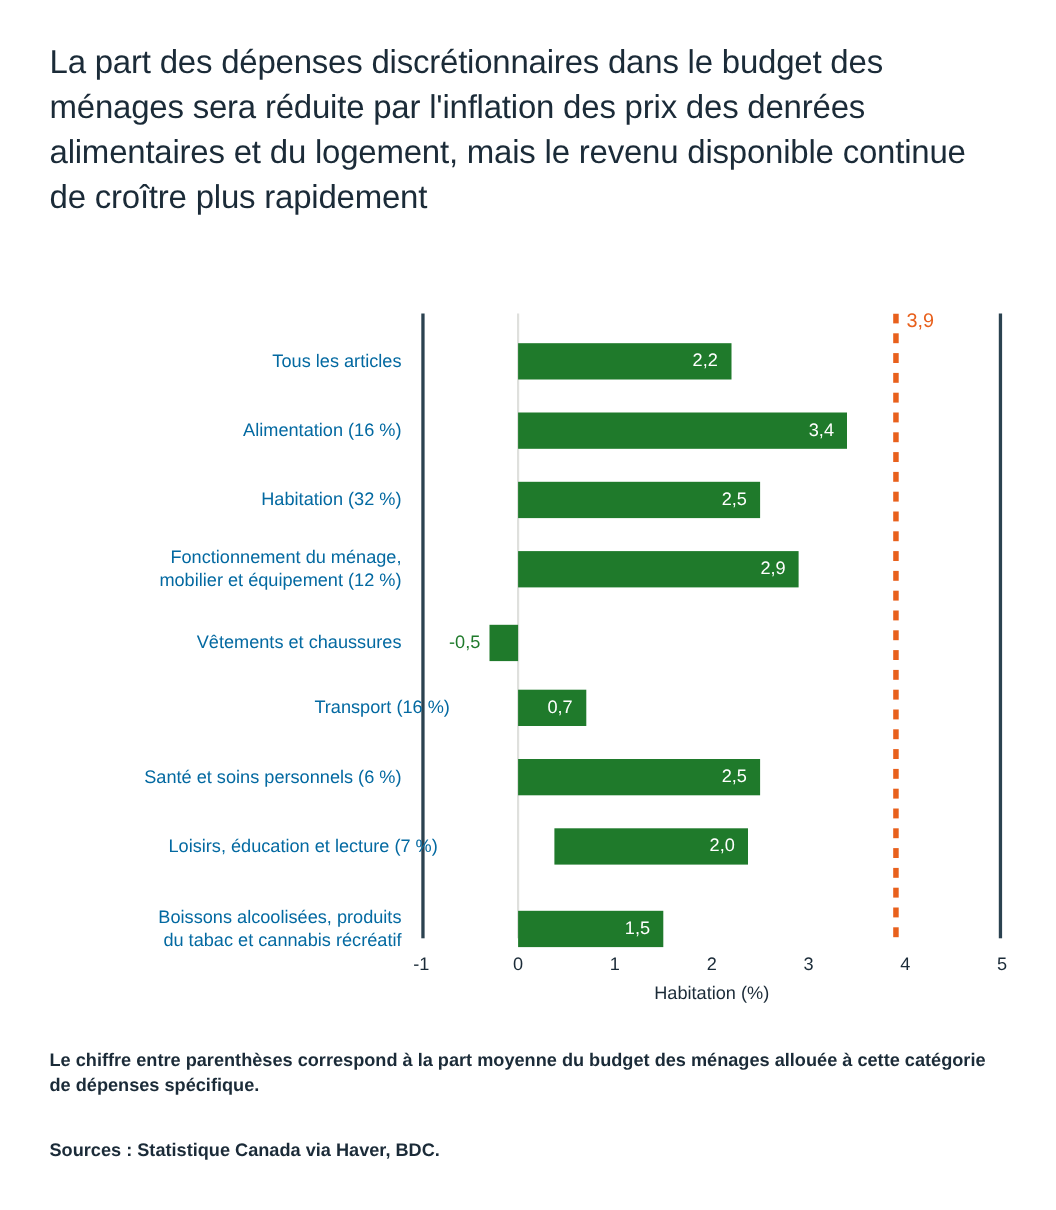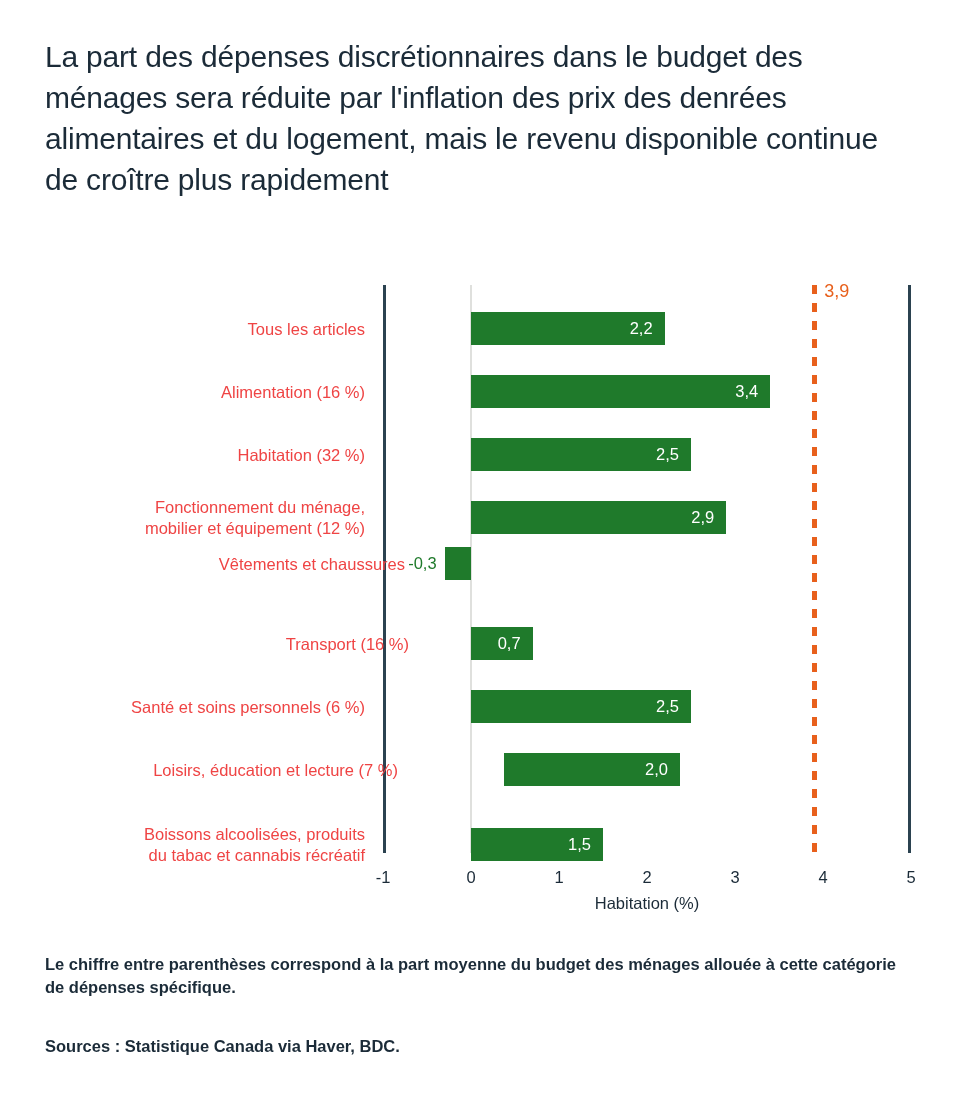--- a/index.html
+++ b/index.html
@@ -110,21 +110,21 @@
     height: 63px;
   }
   .cat-label {
     position: absolute;
     right: 546px;           
     top: 50%;
     transform: translateY(-50%);
     text-align: right;
     font-size: 16.5px;
     line-height: 21px;
-    color: #ef4444;
+    color: #0369a1;
     white-space: pre-line;
     width: 340px;
   }
   .bar {
     position: absolute;
     top: 15px;
     height: 33px;
     background: #1f7a2b;
   }
   .bar-value {
@@ -216,24 +216,24 @@
           <div class="cat-label">Habitation (32 %)</div>
           <div class="bar" style="left: 88px; width: 220px; background: rgb(31, 122, 43);"></div>
           <div class="bar-value inside" style="left: 88px; width: 208px; text-align: right;">2,5</div>
         </div>
         <div class="row" style="top: 201px;">
           <div class="cat-label">Fonctionnement du ménage,
 mobilier et équipement (12 %)</div>
           <div class="bar" style="left: 88px; width: 255.2px; background: rgb(31, 122, 43);"></div>
           <div class="bar-value inside" style="left: 88px; width: 243.2px; text-align: right;">2,9</div>
         </div>
-        <div class="row" style="top: 247px; padding-left: 40px;">
+        <div class="row" style="top: 268px;">
           <div class="cat-label">Vêtements et chaussures</div>
           <div class="bar" style="left: 61.6px; width: 26.4px; background: rgb(31, 122, 43);"></div>
-          <div class="bar-value outside" style="left: -18.4px; width: 72px; text-align: right; color: rgb(31, 122, 43);">-0,3</div>
+          <div class="bar-value outside" style="left: -18.4px; width: 72px; text-align: right; color: rgb(31, 122, 43);">-0,5</div>
         </div>
         <div class="row" style="top: 327px; padding-left: 44px;">
           <div class="cat-label">Transport (16 %)</div>
           <div class="bar" style="left: 88px; width: 61.6px; background: rgb(31, 122, 43);"></div>
           <div class="bar-value inside" style="left: 88px; width: 49.6px; text-align: right;">0,7</div>
         </div>
         <div class="row" style="top: 390px;">
           <div class="cat-label">Santé et soins personnels (6 %)</div>
           <div class="bar" style="left: 88px; width: 220px; background: rgb(31, 122, 43);"></div>
           <div class="bar-value inside" style="left: 88px; width: 208px; text-align: right;">2,5</div>

